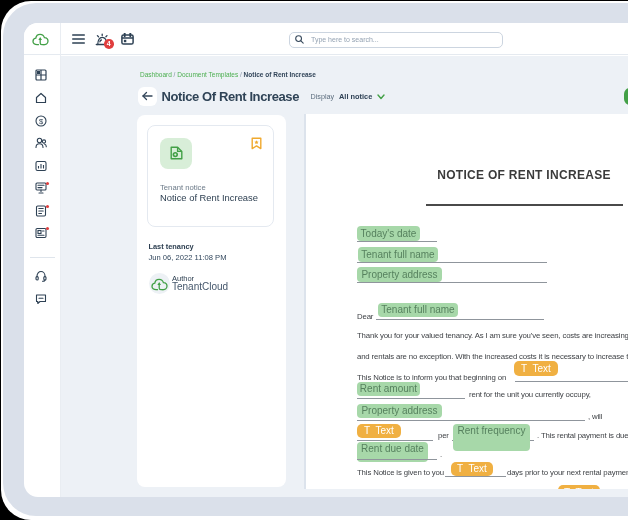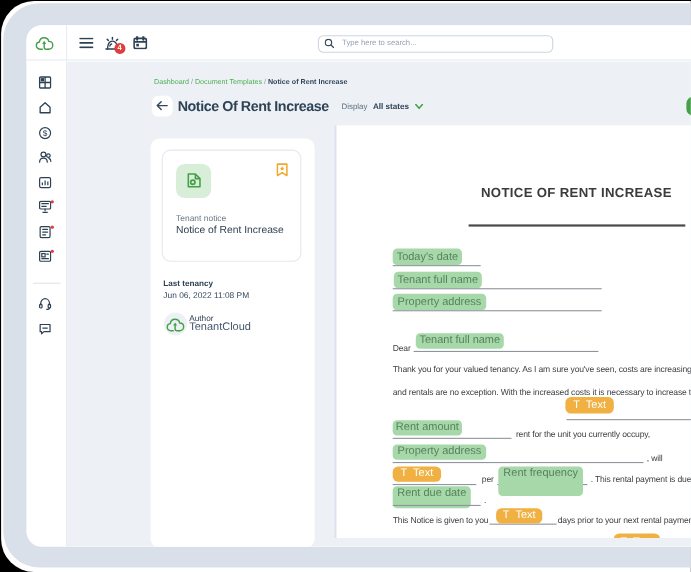--- a/index.html
+++ b/index.html
@@ -5,21 +5,21 @@
   * { margin:0; padding:0; box-sizing:border-box; }
   html,body { width:628px; height:520px; background:#000; overflow:hidden; }
   body { font-family:"Liberation Sans", sans-serif; position:relative; }
   .abs { position:absolute; }
   .glow { left:1px; top:1px; width:639px; height:519px; background:#fff; border-radius:30px 0 0 30px; }
   .frame { left:3px; top:2.5px; width:637px; height:513.5px; background:#dae0ea; border-radius:33px 0 0 33px; }
   .win { left:24px; top:23px; width:616px; height:474px; background:#fff; border-radius:14px 0 0 14px; overflow:hidden; }
   .topbar { left:0; top:0; width:616px; height:32px; background:#fff; border-bottom:1px solid #e5eaf0; }
   .sidediv { left:36px; top:0; width:1px; height:474px; background:#e9edf2; }
   .main { left:37px; top:33px; width:579px; height:441px; background:#edf1f6; }
-  .panel { left:113px; top:92px; width:149px; height:372px; background:#fff; border-radius:8px;margin-top:11px; }
+  .panel { left:113px; top:92px; width:149px; height:372px; background:#fff; border-radius:8px; }
   .doc { left:282px; top:91px; width:436px; height:375px; background:#fff; overflow:hidden; }
   .gtag { position:absolute; background:#a7d8a9; color:#56815e; border-radius:4px; font-size:10px; line-height:15px; text-align:center; white-space:nowrap; }
   .otag { position:absolute; background:#f0b042; color:#fff; border-radius:5px; font-size:10px; line-height:15px; text-align:center; white-space:nowrap; }
   .ul { position:absolute; height:1px; background:#8f959c; }
   .dtxt { position:absolute; color:#3f4246; font-size:7.8px; letter-spacing:-0.15px; white-space:nowrap; }
 </style>
 </head>
 <body>
   <div class="abs glow"></div>
   <div class="abs frame"></div>
@@ -150,21 +150,21 @@
 
     <div class="abs" style="left:114px;top:63.5px;width:19px;height:19px;background:#fff;border-radius:6px;"></div>
     <svg class="abs" style="left:118px;top:68px" width="11" height="10" viewBox="0 0 11 10">
       <g stroke="#33465a" stroke-width="1.3" fill="none" stroke-linecap="round" stroke-linejoin="round">
         <line x1="1" y1="5" x2="10" y2="5"></line>
         <path d="M4.5 1.5 L1 5 L4.5 8.5"></path>
       </g>
     </svg>
     <div class="abs" style="left:137.5px;top:65.8px;font-size:13px;letter-spacing:-0.4px;color:#2f4356;font-weight:bold;">Notice Of Rent Increase</div>
     <div class="abs" style="left:286.5px;top:69px;font-size:7.2px;color:#5c6d7e;">Display</div>
-    <div class="abs" style="left:315px;top:69.2px;font-size:7.4px;color:#2f4256;font-weight:bold;">All states</div>
+    <div class="abs" style="left:315px;top:69.2px;font-size:7.4px;color:#2f4256;font-weight:bold;">All notice</div>
     <svg class="abs" style="left:353px;top:70.5px" width="8" height="6" viewBox="0 0 8 6">
       <path d="M1 1 L4 4.5 L7 1" fill="none" stroke="#43a047" stroke-width="1.4" stroke-linecap="round" stroke-linejoin="round"></path>
     </svg>
     <div class="abs" style="left:600px;top:64.5px;width:30px;height:17.5px;background:#43a047;border-radius:6px;"></div>
 
     <div class="abs panel">
       <div class="abs" style="left:10px;top:10px;width:127px;height:102px;border:1px solid #e4e9f0;border-radius:8px;"></div>
       <div class="abs" style="left:23px;top:22.5px;width:31.5px;height:31px;background:#d8eed8;border-radius:8px;"></div>
       <svg class="abs" style="left:32.5px;top:30.5px" width="13" height="14" viewBox="0 0 13 14">
         <g stroke="#43a047" stroke-width="1.4" fill="none" stroke-linejoin="round">
@@ -203,20 +203,21 @@
       <div class="ul" style="left:51px;top:147.5px;width:190px;"></div>
       <div class="gtag" style="left:51px;top:152.5px;width:85px;height:15px;">Property address</div>
       <div class="ul" style="left:51px;top:167.5px;width:190px;"></div>
 
       <div class="dtxt" style="left:51px;top:197.5px;">Dear</div>
       <div class="gtag" style="left:72px;top:188.5px;width:80px;height:14px;line-height:14px;">Tenant full name</div>
       <div class="ul" style="left:70px;top:204.5px;width:168px;"></div>
 
       <div class="dtxt" style="left:51px;top:216.5px;">Thank you for your valued tenancy. As I am sure you've seen, costs are increasing all around</div>
       <div class="dtxt" style="left:51px;top:237.5px;">and rentals are no exception. With the increased costs it is necessary to increase the monthly</div>
+      <div class="dtxt" style="left:51px;top:258.5px;">This Notice is to inform you that beginning on</div>
       <div class="ul" style="left:209px;top:266.5px;width:227px;"></div>
       <div class="otag" style="left:208px;top:247px;width:44px;height:15px;">T &nbsp;Text</div>
 
       <div class="gtag" style="left:51px;top:268px;width:63px;height:14px;line-height:14px;">Rent amount</div>
       <div class="ul" style="left:51px;top:284px;width:108px;"></div>
       <div class="dtxt" style="left:163px;top:275.5px;">rent for the unit you currently occupy,</div>
 
       <div class="gtag" style="left:51px;top:289.5px;width:85px;height:14px;line-height:14px;">Property address</div>
       <div class="ul" style="left:51px;top:306px;width:228px;"></div>
       <div class="dtxt" style="left:282px;top:297.5px;">, will</div>

